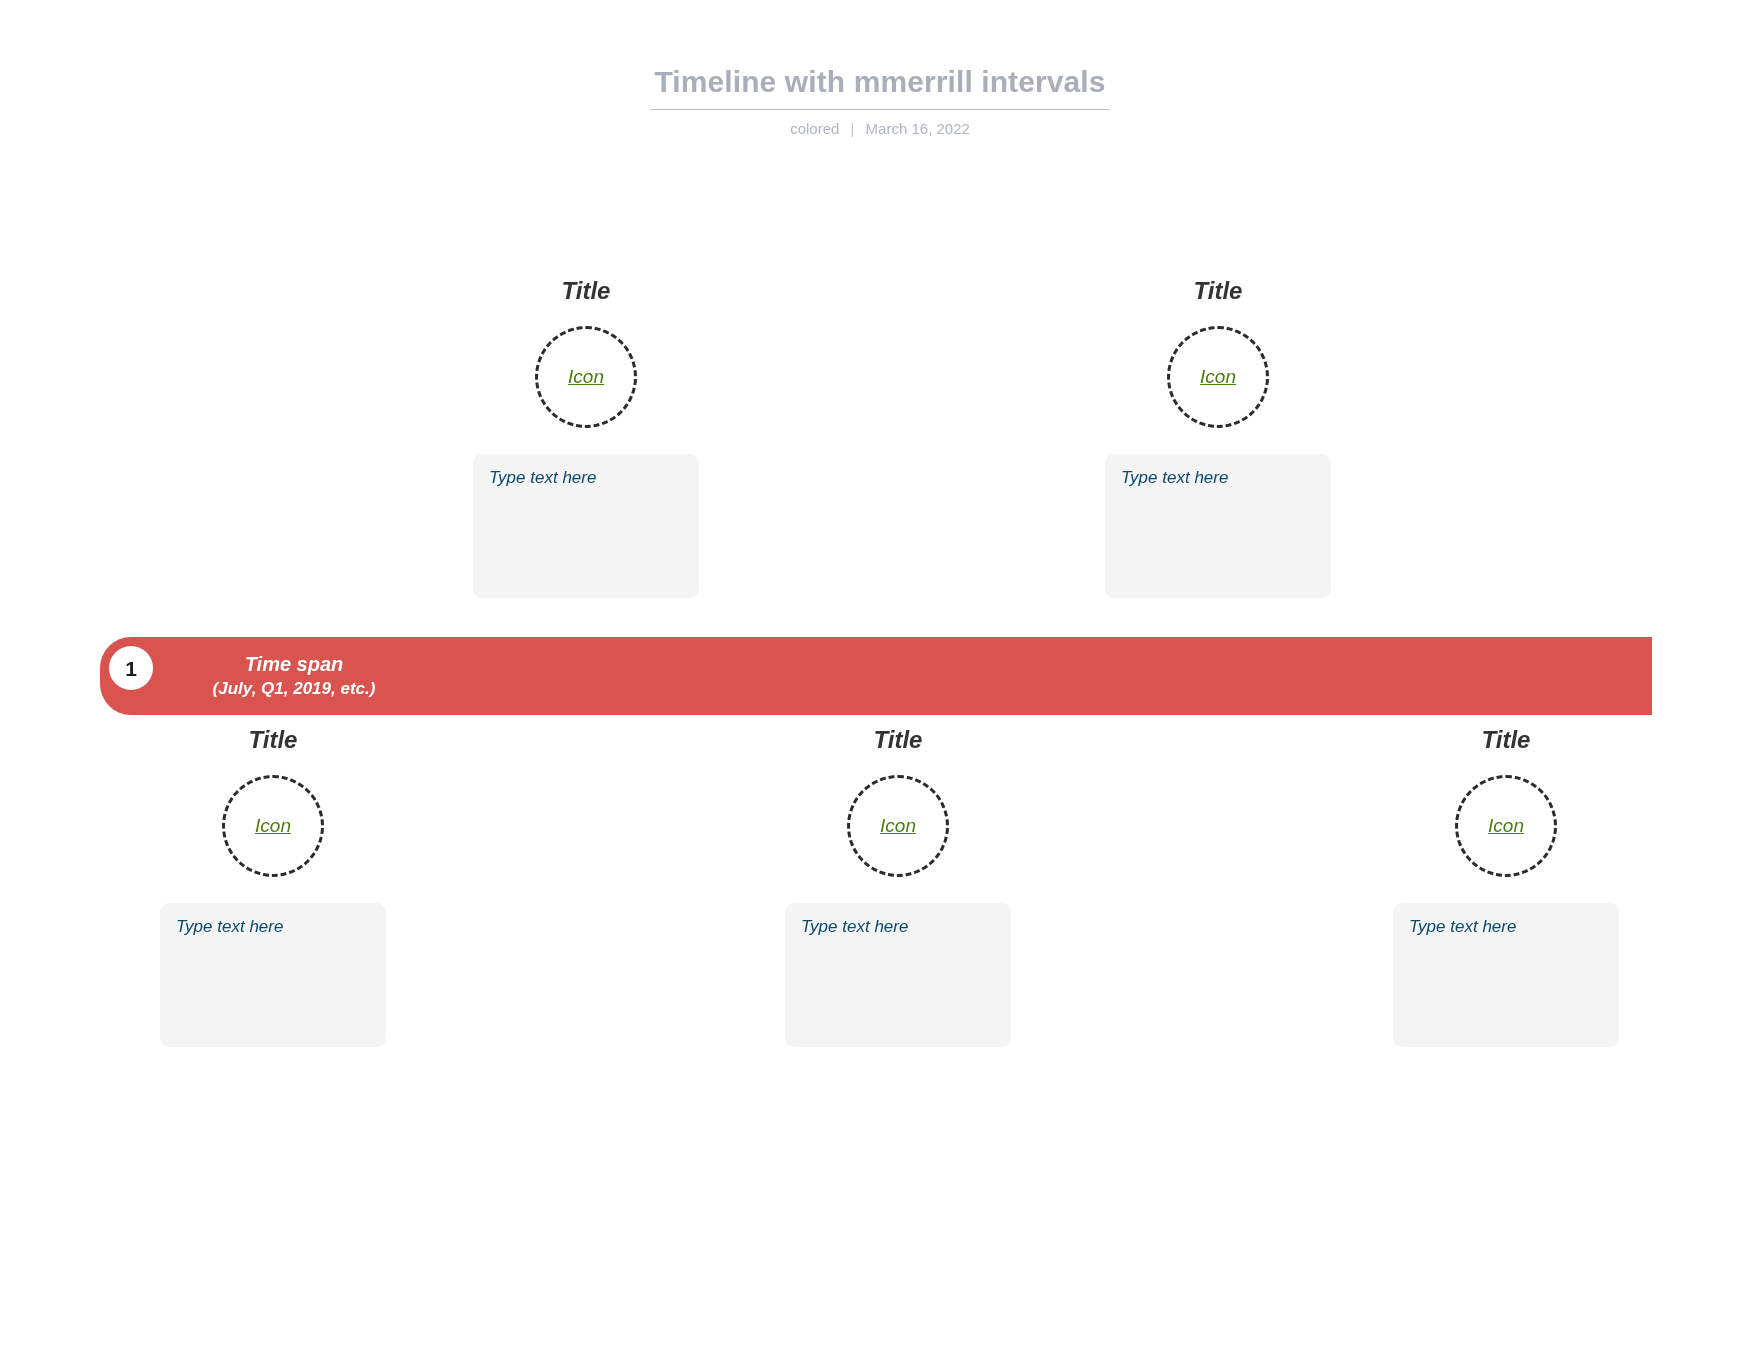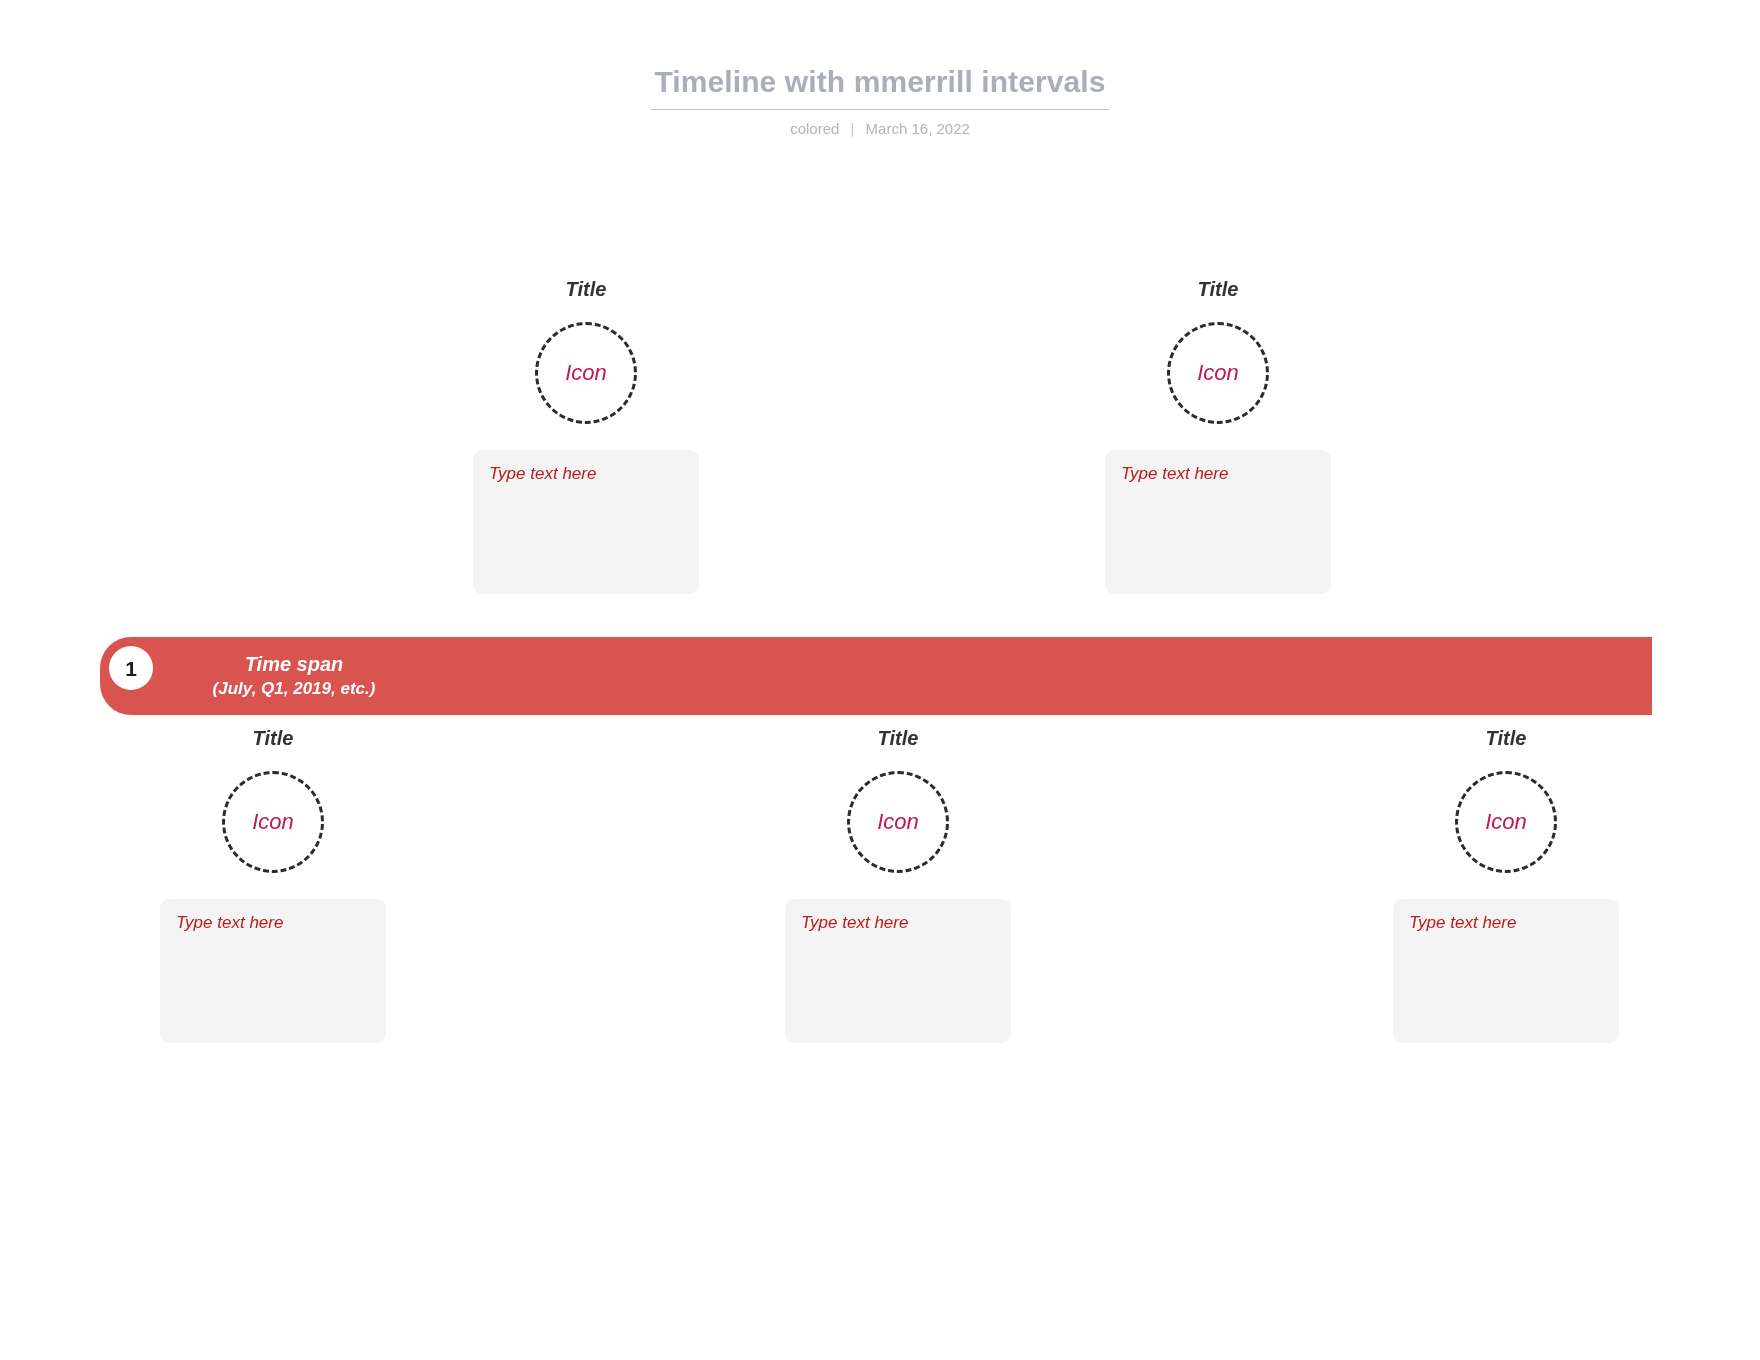--- a/index.html
+++ b/index.html
@@ -108,57 +108,58 @@
     justify-content: center;
     line-height: 1;
   }
 
   
   .block {
     position: absolute;
     width: 226px;
   }
   .block-title {
-    font-size: 20px;
+    font-size: 24px;
     font-weight: bold;
     font-style: italic;
     color: #333333;
     text-align: center;
     line-height: 1.1;
     margin: 0;
   }
   .icon-circle {
     width: 102px;
     height: 102px;
     margin: 22px auto 0 auto;
     border: 3px dashed #2b2b2b;
     border-radius: 50%;
     display: flex;
     align-items: center;
     justify-content: center;
     box-sizing: border-box;
   }
   .icon-circle span {
-    font-size: 22px;
-    font-style: italic;
-    color: #be185d;
+    font-size: 19px;
+    font-style: italic;
+    color: #4d7c0f;
+    text-decoration: underline;
   }
   .text-box {
     width: 226px;
     height: 144px;
     margin-top: 26px;
     background: #f4f4f4;
     border-radius: 9px;
     box-sizing: border-box;
     padding: 14px 16px;
   }
   .text-box span {
     font-size: 17px;
     font-style: italic;
-    color: #b91c1c;
+    color: #0c4a6e;
     line-height: 1.2;
     text-align: right;
   }
 
   
   .block.upper { }
   .block.lower { }
 </style>
 </head>
 <body>

